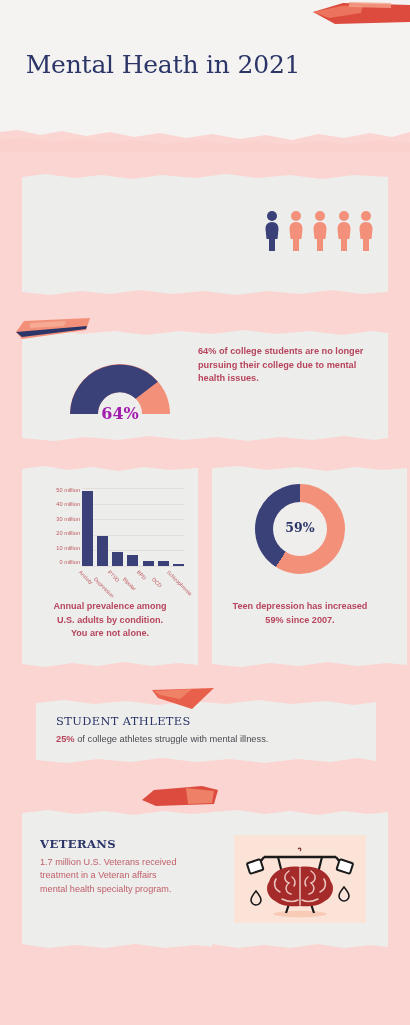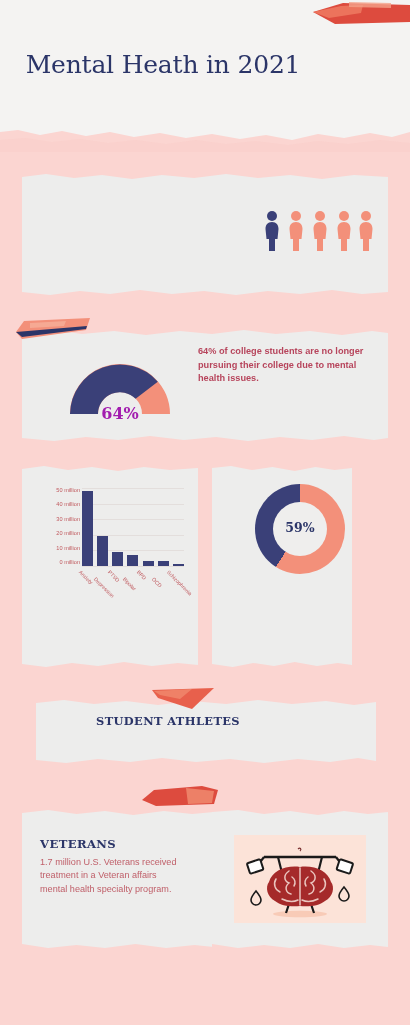--- a/index.html
+++ b/index.html
@@ -109,40 +109,40 @@
     position: absolute; font-size: 5.2px; color: #c05a5f;
     transform-origin: left top; transform: rotate(45deg); white-space: nowrap;
   }
   .caption {
     position: absolute; left: 12px; width: 152px; text-align: center;
     font-size: 9.1px; font-weight: 700; line-height: 13.5px; color: #b7455c;
   }
   #cap-bars { top: 134px; }
 
   
-  #card-donut { left: 212px; top: 466px; width: 140px; height: 201px; }
+  #card-donut { left: 212px; top: 466px; width: 195px; height: 201px; }
   .donut { position: absolute; left: 43px; top: 18px; width: 90px; height: 90px; border-radius: 50%; }
   .donut-hole {
     position: absolute; left: 61px; top: 36px; width: 54px; height: 54px;
     border-radius: 50%; background: #efeeed;
   }
   .donut-label {
     position: absolute; left: 43px; top: 54px; width: 90px; text-align: center;
     font-family: "DejaVu Serif", serif; font-weight: 700; font-size: 12.5px;
     color: #2b3568;
   }
   #cap-donut { top: 134px; }
 
   
   #card-athletes { left: 36px; top: 700px; width: 340px; height: 63px; }
   .tape-athletes { position: absolute; left: 116px; top: -12px; width: 62px; height: 22px; }
   .ath-title {
     position: absolute; left: 20px; top: 14px;
-    font-family: "DejaVu Serif", serif; font-weight: 700; font-size: 11.4px;
-    letter-spacing: 0.4px; color: #2b3568; text-transform: uppercase; margin-left: 40px;
+    font-family: "DejaVu Serif", serif; font-weight: 400; font-size: 11.4px;
+    letter-spacing: 0.4px; color: #2b3568; text-transform: uppercase;
   }
   .ath-text {
     position: absolute; left: 20px; top: 34px; width: 300px;
     font-size: 9.3px; color: #4a4a52;
   }
   .ath-text b { color: #b7455c; font-weight: 700; }
 
   
   #card-vets { left: 22px; top: 810px; width: 192px; height: 138px; }
   .tape-vets { position: absolute; left: 118px; top: -24px; width: 80px; height: 22px; }
@@ -265,47 +265,56 @@
           <div class="cat" style="left: 2px; top: 1px;">Anxiety</div>
           <div class="cat" style="left: 16.6px; top: 8px;">Depression</div>
           <div class="cat" style="left: 31.2px; top: 1px;">PTSD</div>
           <div class="cat" style="left: 45.8px; top: 8px;">Bipolar</div>
           <div class="cat" style="left: 60.4px; top: 1px;">BPD</div>
           <div class="cat" style="left: 75px; top: 8px;">OCD</div>
           <div class="cat" style="left: 89.6px; top: 1px;">Schizophrenia</div>
         </div>
     </div>
 
+    <div class="caption" id="cap-bars">
+      <span>Annual prevalence among</span><br>
+      <span>U.S. adults by condition.</span><br>
+      <span>You are not alone.</span>
+    </div>
 
     <svg class="torn-bottom" viewBox="0 0 176 7" preserveAspectRatio="none">
       <path d="M0,3 L24,6 L50,2 L76,5 L102,1 L130,5 L156,2 L176,4 L176,7 L0,7 Z" fill="#fbd5d1"></path>
     </svg>
   </div>
 
   <div class="card" id="card-donut">
     <svg class="torn-top" viewBox="0 0 176 7" preserveAspectRatio="none">
       <path d="M0,3 L24,1 L50,5 L76,2 L104,6 L130,2 L154,5 L176,3 L176,0 L0,0 Z" fill="#fbd5d1"></path>
     </svg>
     <div class="donut" id="donut-ring" style="background: conic-gradient(rgb(243, 144, 122) 0deg, rgb(243, 144, 122) 212.4deg, rgb(58, 64, 120) 212.4deg, rgb(58, 64, 120) 360deg);"></div>
     <div class="donut-hole"></div>
     <div class="donut-label">59%</div>
+    <div class="caption" id="cap-donut">Teen depression has increased 59% since 2007.</div>
     <svg class="torn-bottom" viewBox="0 0 176 7" preserveAspectRatio="none">
       <path d="M0,3 L26,6 L52,2 L78,5 L104,1 L132,5 L158,2 L176,4 L176,7 L0,7 Z" fill="#fbd5d1"></path>
     </svg>
   </div>
 
   <div class="card" id="card-athletes">
     <svg class="torn-top" viewBox="0 0 340 7" preserveAspectRatio="none">
       <path d="M0,4 L28,1 L58,5 L90,2 L122,6 L156,2 L190,5 L222,1 L256,5 L290,2 L318,6 L340,3 L340,0 L0,0 Z" fill="#fbd5d1"></path>
     </svg>
     <svg class="tape-athletes" viewBox="0 0 62 22">
       <polygon points="0,2 62,0 40,21 6,10" fill="#e8604c"></polygon>
       <polygon points="2,3 40,1 28,11 8,7" fill="#f08a6e" opacity="0.8"></polygon>
     </svg>
     <div class="ath-title">STUDENT ATHLETES</div>
+    <div class="ath-text">
+      <b>25%</b><span> of college athletes struggle with mental illness.</span>
+    </div>
     <svg class="torn-bottom" viewBox="0 0 340 7" preserveAspectRatio="none">
       <path d="M0,3 L30,6 L62,2 L94,5 L126,1 L160,5 L194,2 L228,6 L262,2 L294,5 L322,1 L340,4 L340,7 L0,7 Z" fill="#fbd5d1"></path>
     </svg>
   </div>
 
   <div class="card" id="card-vets">
     <svg class="torn-top" viewBox="0 0 176 7" preserveAspectRatio="none">
       <path d="M0,4 L24,1 L50,5 L76,2 L102,6 L130,2 L156,5 L176,3 L176,0 L0,0 Z" fill="#fbd5d1"></path>
     </svg>
     <svg class="tape-vets" viewBox="0 0 80 22">

